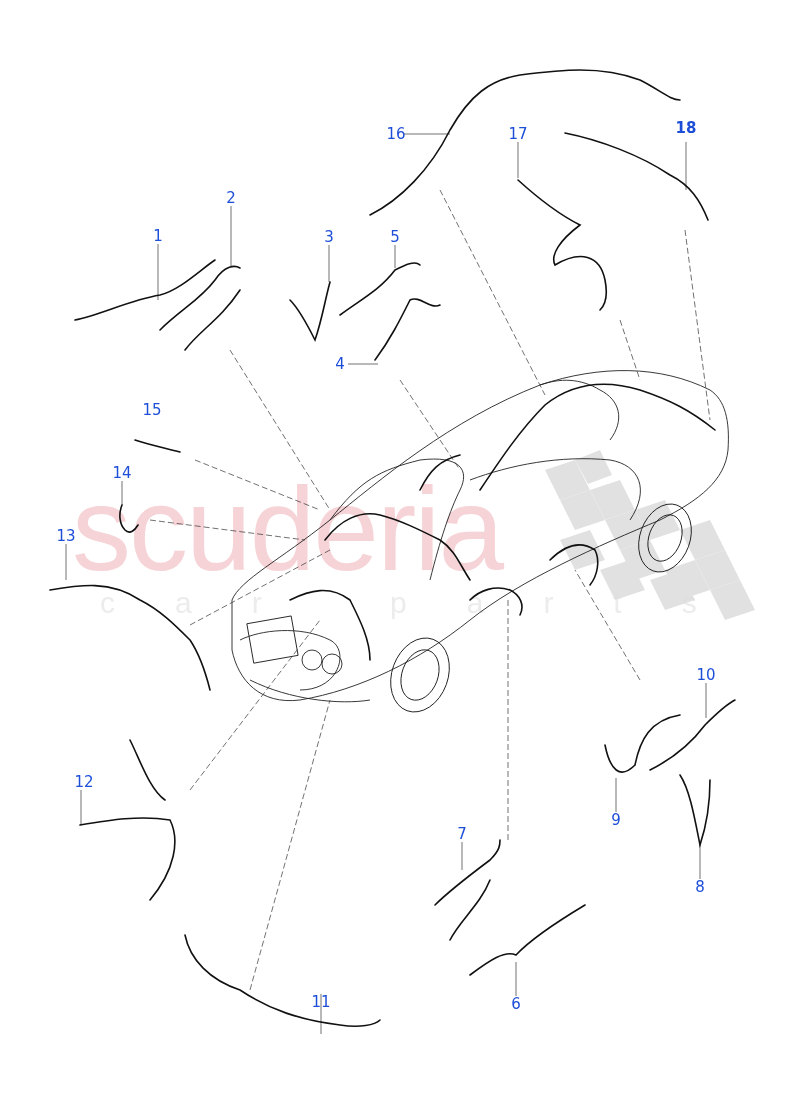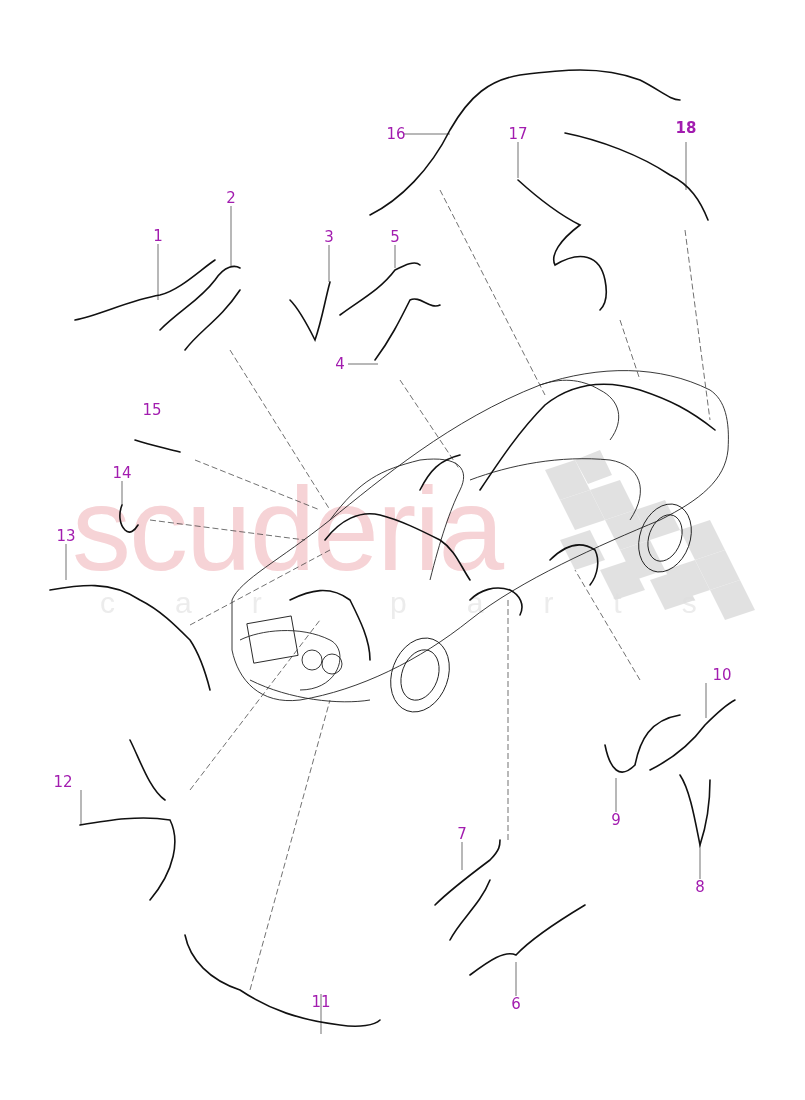--- a/index.html
+++ b/index.html
@@ -1,20 +1,20 @@
 <!DOCTYPE html>
 <html><head>
 <meta charset="utf-8">
 <style>
   html, body { margin: 0; padding: 0; background: #ffffff; }
   body { width: 805px; height: 1100px; position: relative; overflow: hidden; font-family: "DejaVu Sans", sans-serif; }
   .canvas { position: absolute; left: 0; top: 0; width: 805px; height: 1100px; }
   .watermark { position: absolute; left: 72px; top: 470px; font-family: "Liberation Sans", sans-serif; font-size: 118px; font-weight: normal; color: #f6d3d6; letter-spacing: -2px; line-height: 1; pointer-events: none; }
   .watermark-sub { position: absolute; left: 100px; top: 588px; font-family: "Liberation Sans", sans-serif; font-size: 30px; color: #ececec; letter-spacing: 60px; line-height: 1; pointer-events: none; }
-  .callout { position: absolute; font-family: "DejaVu Sans", sans-serif; font-size: 15px; color: #a21caf; line-height: 1; transform: translate(-50%, -50%); }
+  .callout { position: absolute; font-family: "DejaVu Sans", sans-serif; font-size: 15px; color: #1d4ed8; line-height: 1; transform: translate(-50%, -50%); }
   svg { position: absolute; left: 0; top: 0; }
 </style>
 </head>
 <body>
 
 <div class="canvas">
 
   <div class="watermark">scuderia</div>
   <div class="watermark-sub">car parts</div>
 
@@ -119,23 +119,23 @@
 
   <div class="callout" style="left:158px; top:236px;">1</div>
   <div class="callout" style="left:231px; top:198px;">2</div>
   <div class="callout" style="left:329px; top:237px;">3</div>
   <div class="callout" style="left:340px; top:364px;">4</div>
   <div class="callout" style="left:395px; top:237px;">5</div>
   <div class="callout" style="left:516px; top:1004px;">6</div>
   <div class="callout" style="left:462px; top:834px;">7</div>
   <div class="callout" style="left:700px; top:887px;">8</div>
   <div class="callout" style="left:616px; top:820px;">9</div>
-  <div class="callout" style="left:722px; top:675px;">10</div>
+  <div class="callout" style="left:706px; top:675px;">10</div>
   <div class="callout" style="left:321px; top:1002px;">11</div>
-  <div class="callout" style="left:63px; top:782px;">12</div>
+  <div class="callout" style="left:84px; top:782px;">12</div>
   <div class="callout" style="left:66px; top:536px;">13</div>
   <div class="callout" style="left:122px; top:473px;">14</div>
   <div class="callout" style="left:152px; top:410px;">15</div>
   <div class="callout" style="left:396px; top:134px;">16</div>
   <div class="callout" style="left:518px; top:134px;">17</div>
   <div class="callout" style="left:686px; top:128px;font-weight:bold;">18</div>
 
 </div>
 
 </body></html>

